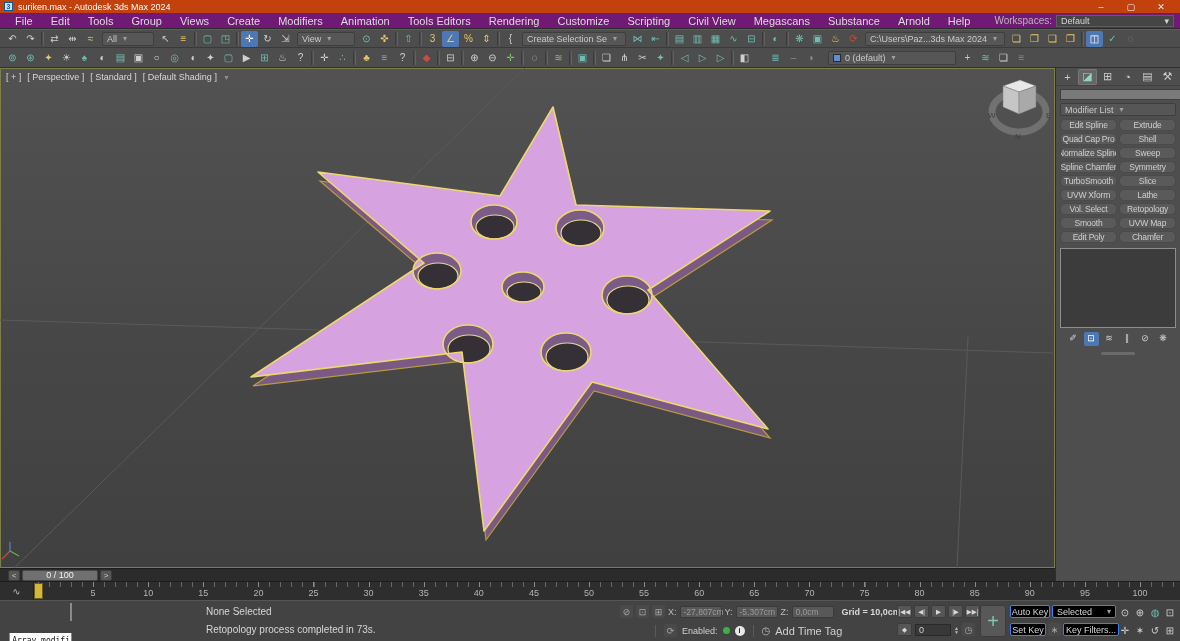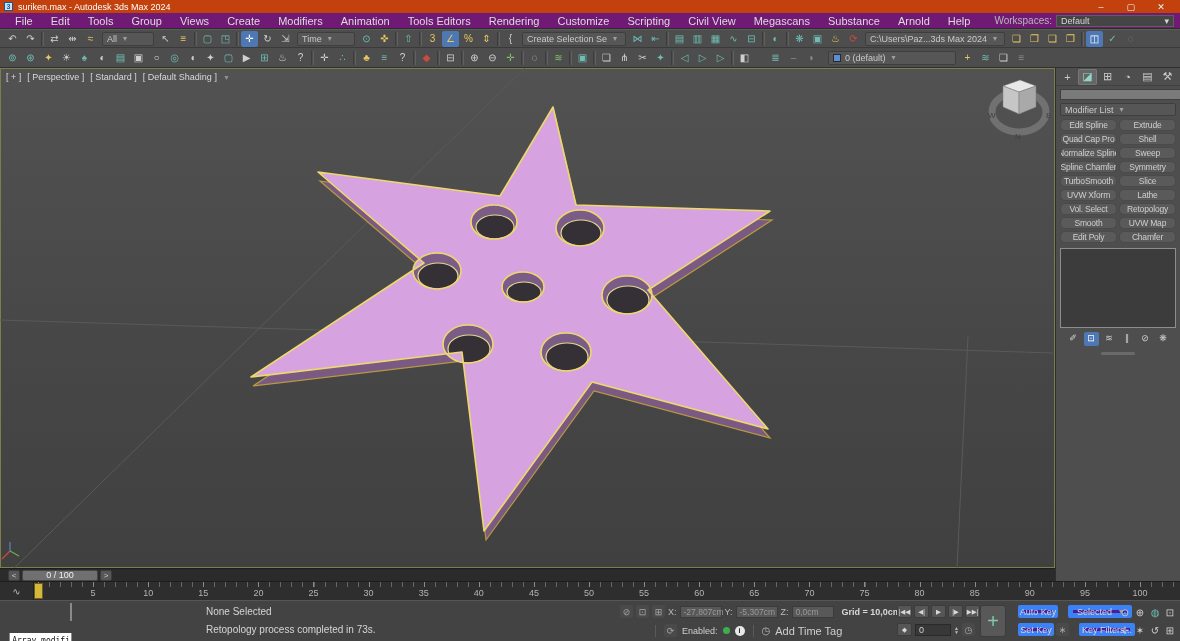--- a/index.html
+++ b/index.html
@@ -113,22 +113,22 @@
   .green-dot { width:7px; height:7px; border-radius:50%; background:#3fae4a; }
   .info-badge { width:10px; height:10px; border-radius:50%; background:#e8e8e8; color:#222; font-size:7px;
     font-weight:bold; display:flex; align-items:center; justify-content:center; }
   .pb-btn { width:15px; height:13px; background:#565656; border:1px solid #3c3c3c; border-radius:2px;
     color:#d8d8d8; font-size:6.5px; display:flex; align-items:center; justify-content:center; white-space:nowrap; }
   .frame-field { width:36px; height:12px; background:#383838; border:1px solid #2a2a2a; color:#cfcfcf;
     font-size:9px; display:flex; align-items:center; padding:0 3px; }
   .spin { display:flex; flex-direction:column; font-size:5px; color:#bbb; line-height:4px; }
   .bigkey { left:980px; top:4px; width:26px; height:32px; background:#585858; border:1px solid #3c3c3c;
     border-radius:3px; display:flex; align-items:center; justify-content:center; font-size:20px; color:#7ec9a8; }
-  .sb-btn { height:13px; background:#4c1d95; border:5px solid #3b82f6; border-radius:2px; color:#d8d8d8;
-    font-size:9px; display:flex; align-items:center; justify-content:center; padding:0 4px; white-space:nowrap;margin-left:8px; }
+  .sb-btn { height:13px; background:#000000; border:1px solid #3b82f6; border-radius:2px; color:#d8d8d8;
+    font-size:9px; display:flex; align-items:center; justify-content:center; padding:0 4px; white-space:nowrap; }
   .sb-dd { width:64px; height:13px; }
   .nav-icon { width:14px; height:14px; display:flex; align-items:center; justify-content:center;
     color:#cfcfcf; font-size:10px; border-radius:2px; }
 </style>
 </head>
 <body>
 
 <div class="app">
 
   <div class="titlebar">
@@ -193,21 +193,21 @@
         <span class="icon" style="color: rgb(232, 198, 98);">≡</span>
         <span class="icon" data-sep="true"></span>
         <span class="icon" style="color: rgb(111, 189, 179);">▢</span>
         <span class="icon" style="color: rgb(111, 189, 179);">◳</span>
         <span class="icon" data-sep="true"></span>
         <span class="icon" data-active="true">✛</span>
         <span class="icon">↻</span>
         <span class="icon">⇲</span>
       </span>
     <span class="dd dd-view">
-        <span>Time</span>
+        <span>View</span>
         <span class="arr">▾</span>
       </span>
     <span class="iconrow">
 
     <span class="icon" style="color: rgb(111, 189, 179);">⊙</span>
         <span class="icon" style="color: rgb(232, 198, 98);">✜</span>
         <span class="icon" data-sep="true"></span>
         <span class="icon" style="color: rgb(111, 189, 179);">⇧</span>
         <span class="icon" data-sep="true"></span>
         <span class="icon" style="color: rgb(232, 198, 98);">3</span>

